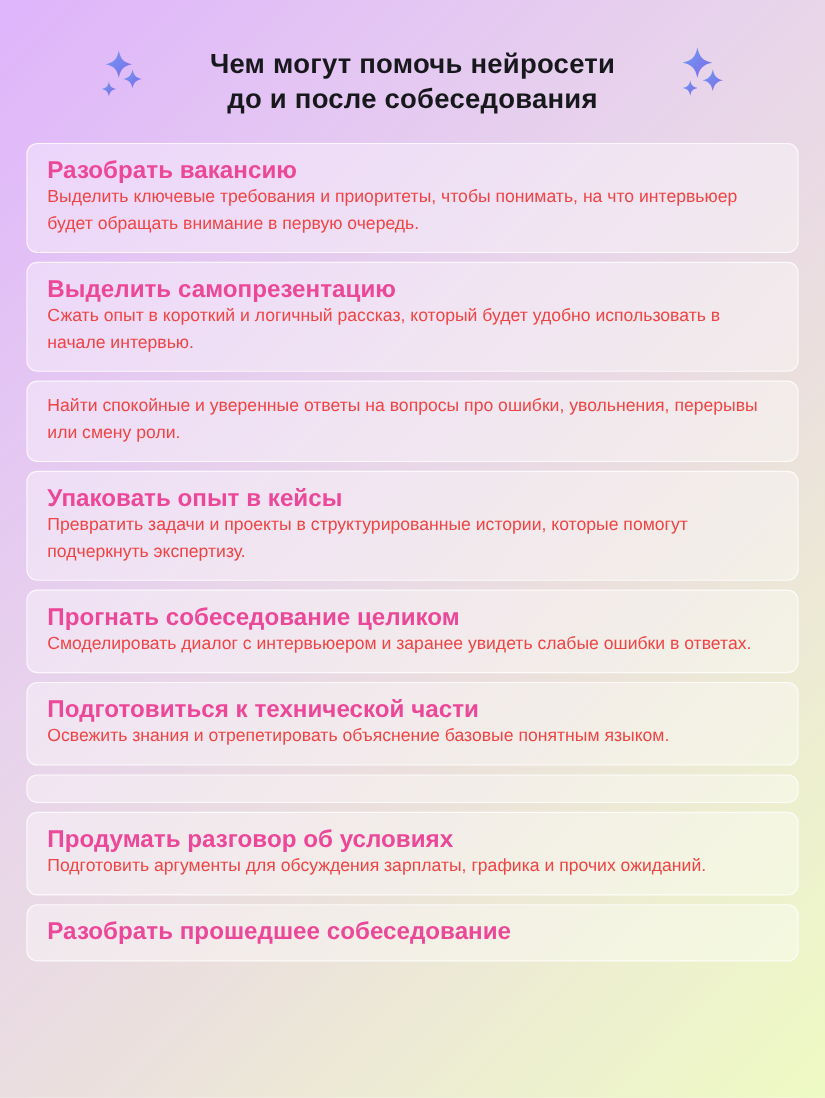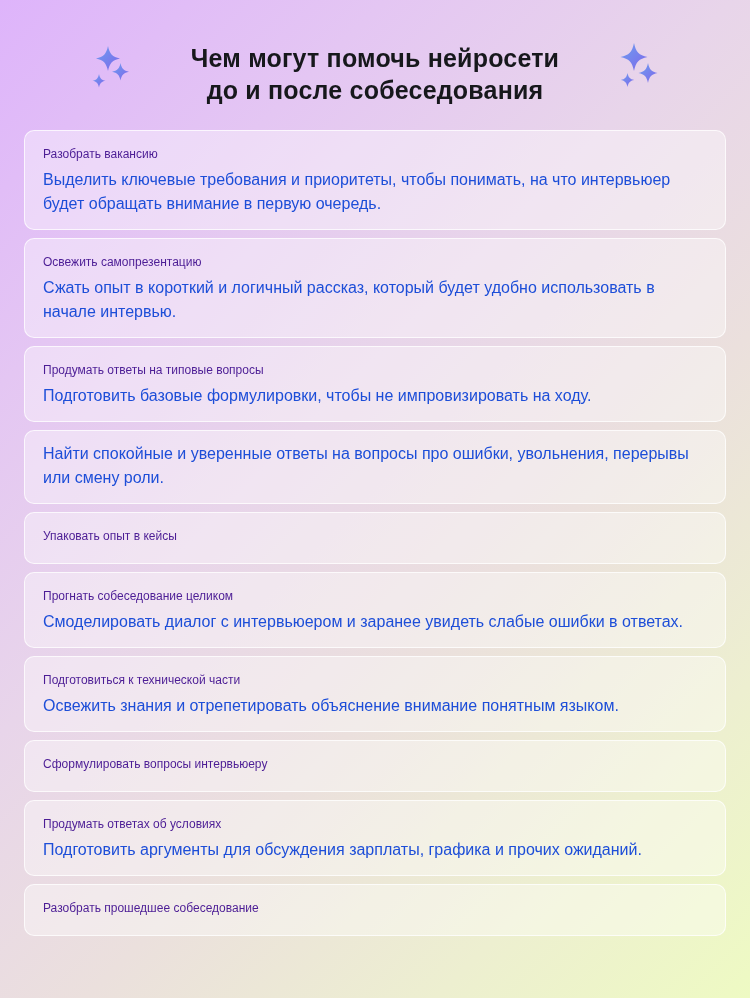--- a/index.html
+++ b/index.html
@@ -40,28 +40,28 @@
   .cards {
     display: flex; flex-direction: column; gap: 8px;
   }
   .card {
     background: rgba(255,255,255,0.38);
     border: 1px solid rgba(255,255,255,0.75);
     border-radius: 10px;
     padding: 11px 18px 13px 18px;
   }
   .card-title {
-    color: #4c1d95;
-    font-weight: normal;
-    font-size: 12px;
+    color: #ec4899;
+    font-weight: bold;
+    font-size: 22px;
     line-height: 25px;
     margin-bottom: 1px;
   }
   .card-body {
-    color: #1d4ed8;
+    color: #ef4444;
     font-size: 16px;
     line-height: 24px;
     max-width: 650px;
   }
 </style>
 </head>
 <body>
 
 <div class="page">
 
@@ -101,53 +101,49 @@
   </div>
 
   <div class="cards">
 
     <div class="card">
       <div class="card-title">Разобрать вакансию</div>
       <div class="card-body">Выделить ключевые требования и приоритеты, чтобы понимать, на что интервьюер будет обращать внимание в первую очередь.</div>
     </div>
 
     <div class="card">
-      <div class="card-title">Освежить самопрезентацию</div>
+      <div class="card-title">Выделить самопрезентацию</div>
       <div class="card-body">Сжать опыт в короткий и логичный рассказ, который будет удобно использовать в начале интервью.</div>
     </div>
 
-    <div class="card">
-      <div class="card-title">Продумать ответы на типовые вопросы</div>
-      <div class="card-body">Подготовить базовые формулировки, чтобы не импровизировать на ходу.</div>
-    </div>
 
     <div class="card">
       <div class="card-body">Найти спокойные и уверенные ответы на вопросы про ошибки, увольнения, перерывы или смену роли.</div>
     </div>
 
     <div class="card">
       <div class="card-title">Упаковать опыт в кейсы</div>
+      <div class="card-body">Превратить задачи и проекты в структурированные истории, которые помогут подчеркнуть экспертизу.</div>
     </div>
 
     <div class="card">
       <div class="card-title">Прогнать собеседование целиком</div>
       <div class="card-body">Смоделировать диалог с интервьюером и заранее увидеть слабые ошибки в ответах.</div>
     </div>
 
     <div class="card">
       <div class="card-title">Подготовиться к технической части</div>
-      <div class="card-body">Освежить знания и отрепетировать объяснение внимание понятным языком.</div>
+      <div class="card-body">Освежить знания и отрепетировать объяснение базовые понятным языком.</div>
     </div>
 
     <div class="card">
-      <div class="card-title">Сформулировать вопросы интервьюеру</div>
     </div>
 
     <div class="card">
-      <div class="card-title">Продумать ответах об условиях</div>
+      <div class="card-title">Продумать разговор об условиях</div>
       <div class="card-body">Подготовить аргументы для обсуждения зарплаты, графика и прочих ожиданий.</div>
     </div>
 
     <div class="card">
       <div class="card-title">Разобрать прошедшее собеседование</div>
 
     </div>
 
   </div>
 </div>

